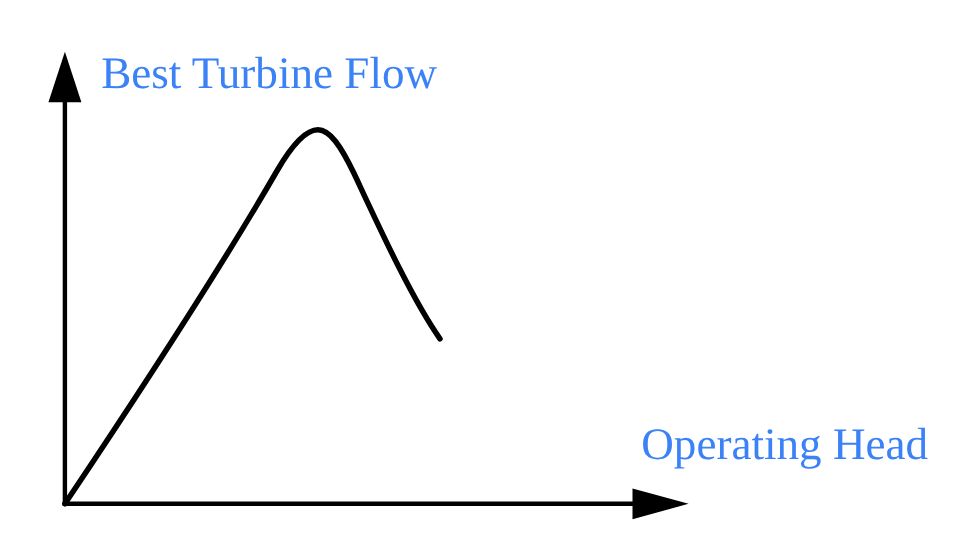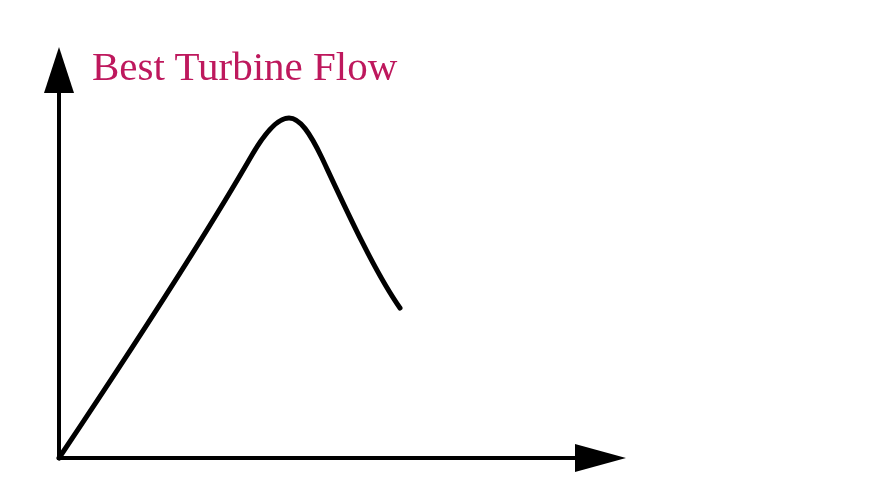--- a/index.html
+++ b/index.html
@@ -40,21 +40,21 @@
     stroke: #000000;
     stroke-width: 5;
     stroke-linecap: round;
     stroke-linejoin: round;
   }
   .axis-label {
     position: absolute;
     font-family: "Liberation Serif", "DejaVu Serif", serif;
     font-size: 41px;
     font-weight: normal;
-    color: #be185d;
+    color: #3b82f6;
     white-space: nowrap;
     line-height: 1;
     letter-spacing: 0px;
   }
   #y-axis-label {
     left: 92px;
     top: 46px;
   }
   #x-axis-label {
     left: 583px;
@@ -79,14 +79,15 @@
     <path class="data-curve" d="M 59,458
              C 120,367 200,245 252,155
              C 266,131 278,118 289,118
              C 300,118 310,133 322,158
              C 344,205 374,271 400,308"></path>
 
   </svg>
 
   <div class="axis-label" id="y-axis-label">Best Turbine Flow</div>
 
+  <div class="axis-label" id="x-axis-label">Operating Head</div>
 
 </div>
 
 </body></html>

